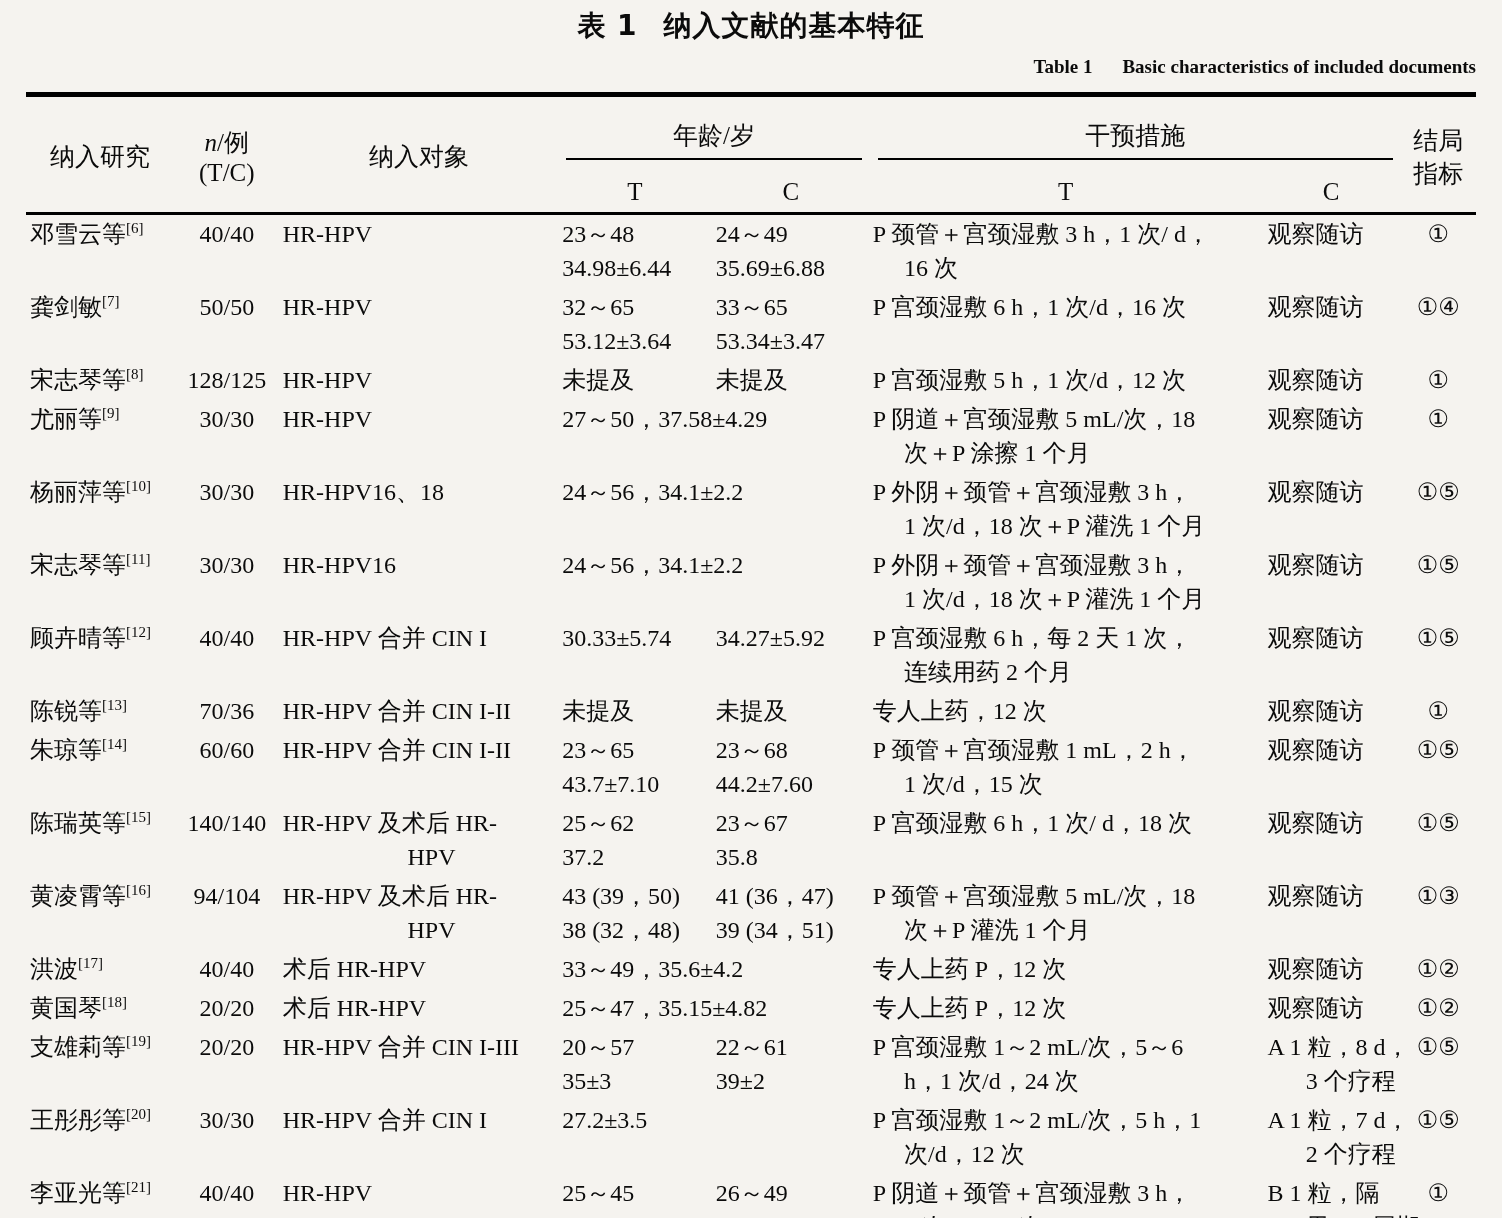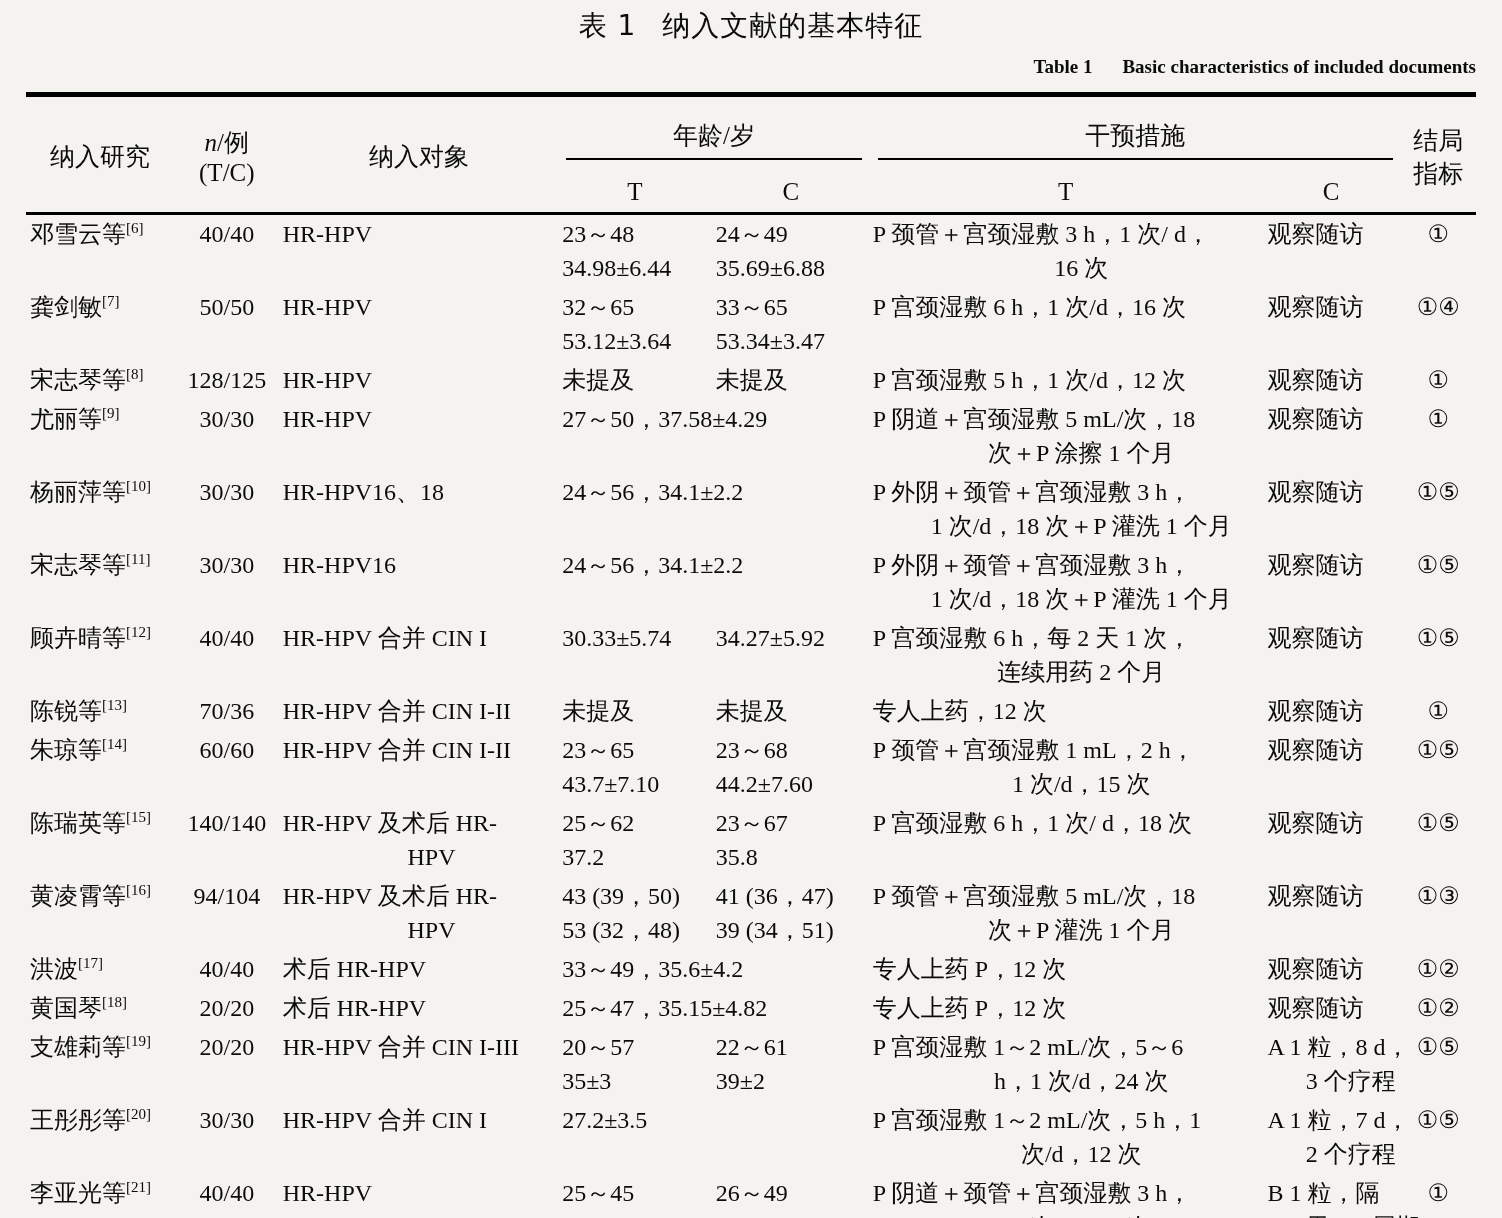--- a/index.html
+++ b/index.html
@@ -5,21 +5,21 @@
   html,body{margin:0;padding:0;}
   body{
     width:1502px;height:1218px;
     background:#f5f3ef;
     color:#0b0b0b;
     font-family:"Liberation Serif","DejaVu Serif",serif;
     overflow:hidden;
   }
   .page{box-sizing:border-box;width:1502px;height:1218px;padding:6px 26px 0;}
   .title-zh{
-    text-align:center;font-weight:normal;font-size:28px;line-height:40px;
+    text-align:center;font-weight:bold;font-size:28px;line-height:40px;
     font-family:"DejaVu Sans","Liberation Sans",sans-serif;
     letter-spacing:1px;
   }
   .title-zh .gap{display:inline-block;width:26px;}
   .title-en{
     text-align:right;font-weight:bold;font-size:19px;line-height:42px;
     font-family:"Liberation Serif","DejaVu Serif",serif;
     margin-bottom:4px;
   }
   .title-en .gap{display:inline-block;width:30px;}
@@ -42,21 +42,21 @@
   }
   .ln{white-space:nowrap;}
   .c-study{text-align:left;padding-left:4px;margin-left:16px;}
   .c-study sup{font-size:15px;line-height:0;}
   .c-n{text-align:center;}
   .c-subj{text-align:left;}
   .c-subj .cont{padding-left:5.2em;}
   .c-aget,.c-agec{text-align:left;padding-left:4px;}
   .age-span{text-align:left;padding-left:4px;}
   .c-intt{text-align:left;}
-  .c-intt .cont{padding-left:1.3em;text-align:center;}
+  .c-intt .cont{padding-left:1.3em;}
   .c-intc{text-align:left;padding-left:6px;}
   .c-intc .cont{padding-left:1.6em;}
   .c-out{text-align:center;}
   i.nvar{font-style:italic;}
 </style>
 </head>
 <body>
 
 <div class="page">
 
@@ -310,21 +310,21 @@
         </tr>
         <tr>
           <td class="c-study"><span>黄凌霄等</span><sup>[16]</sup></td>
           <td class="c-n">94/104</td>
           <td class="c-subj">
             <div class="ln">HR-HPV 及术后 HR-</div>
             <div class="ln cont">HPV</div>
           </td>
           <td class="c-aget">
             <div class="ln">43 (39，50)</div>
-            <div class="ln cont">53 (32，48)</div>
+            <div class="ln cont">38 (32，48)</div>
           </td>
           <td class="c-agec">
             <div class="ln">41 (36，47)</div>
             <div class="ln cont">39 (34，51)</div>
           </td>
           <td class="c-intt">
             <div class="ln">P 颈管＋宫颈湿敷 5 mL/次，18</div>
             <div class="ln cont">次＋P 灌洗 1 个月</div>
           </td>
           <td class="c-intc">

